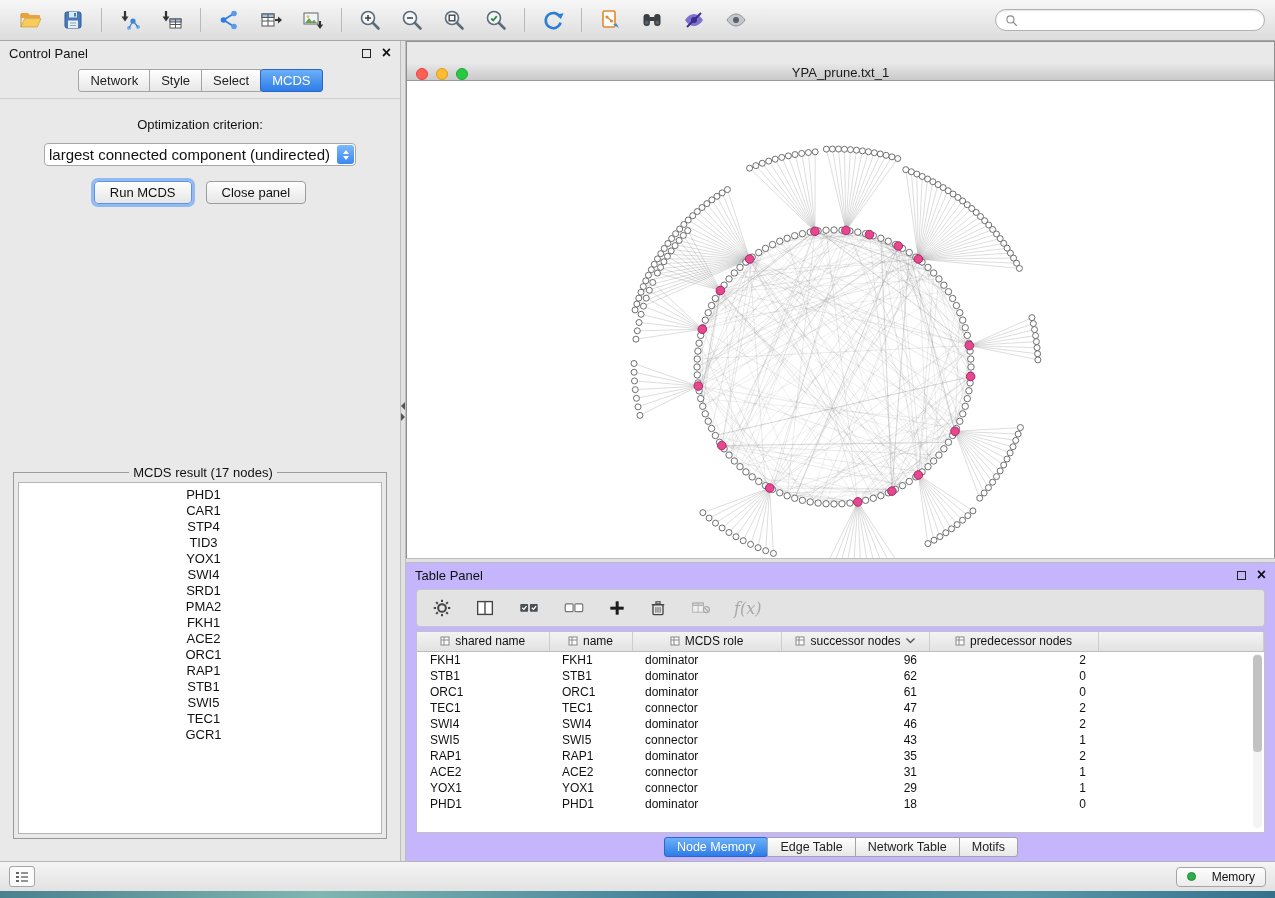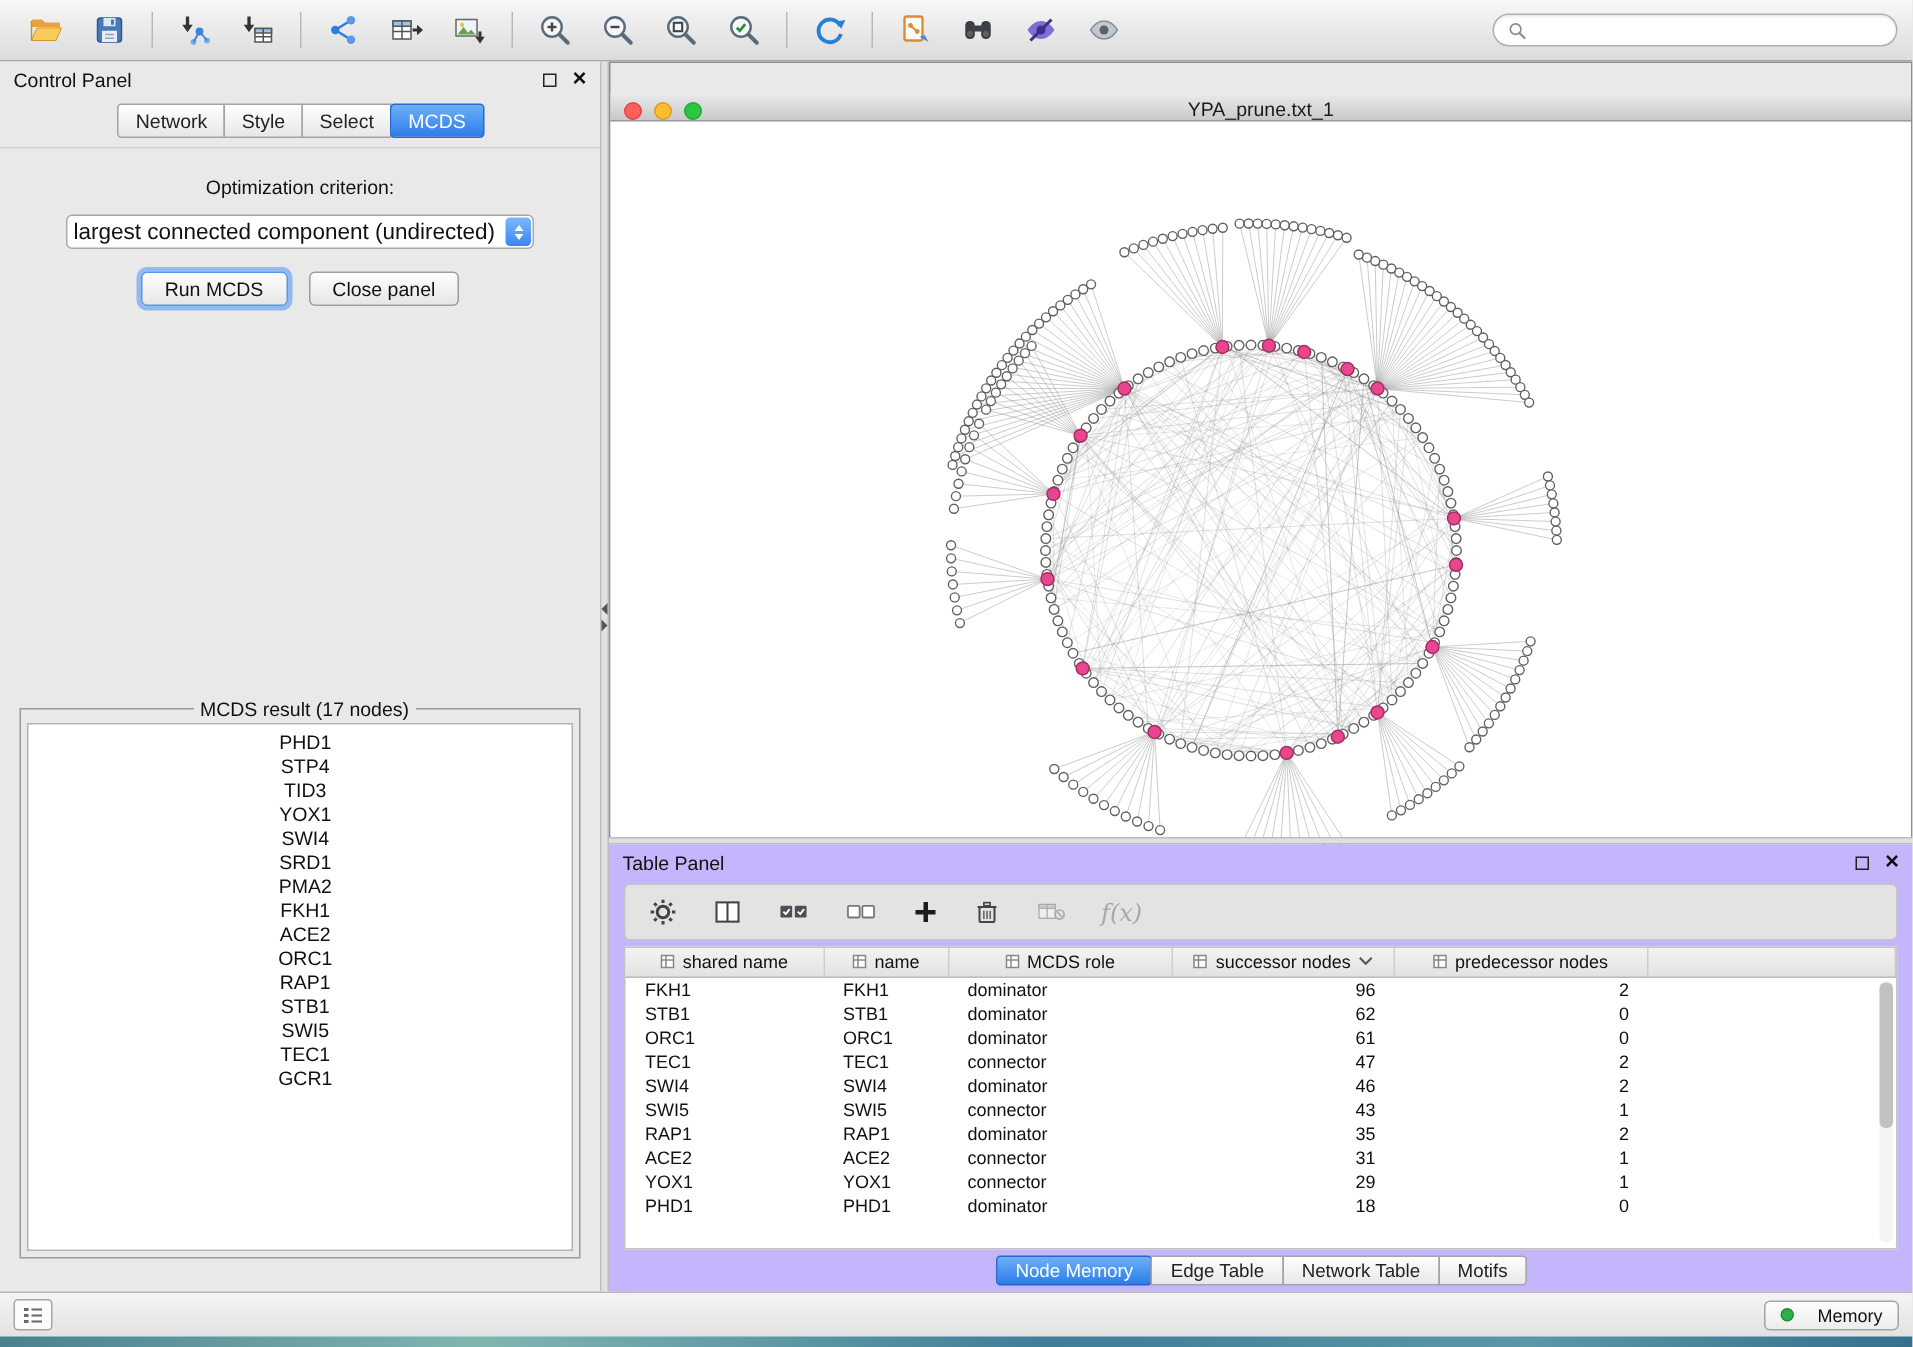--- a/index.html
+++ b/index.html
@@ -291,20 +291,21 @@
         </div>
         <div class="btn-row">
           <button class="btn focused">Run MCDS</button>
           <button class="btn">Close panel</button>
         </div>
         <div class="cp-spacer"></div>
         <fieldset class="mcds-fieldset">
           <legend>MCDS result (17 nodes)</legend>
           <div class="mcds-list">
               <div class="mcds-item">PHD1</div>
+              <div class="mcds-item">CAR1</div>
               <div class="mcds-item">STP4</div>
               <div class="mcds-item">TID3</div>
               <div class="mcds-item">YOX1</div>
               <div class="mcds-item">SWI4</div>
               <div class="mcds-item">SRD1</div>
               <div class="mcds-item">PMA2</div>
               <div class="mcds-item">FKH1</div>
               <div class="mcds-item">ACE2</div>
               <div class="mcds-item">ORC1</div>
               <div class="mcds-item">RAP1</div>

